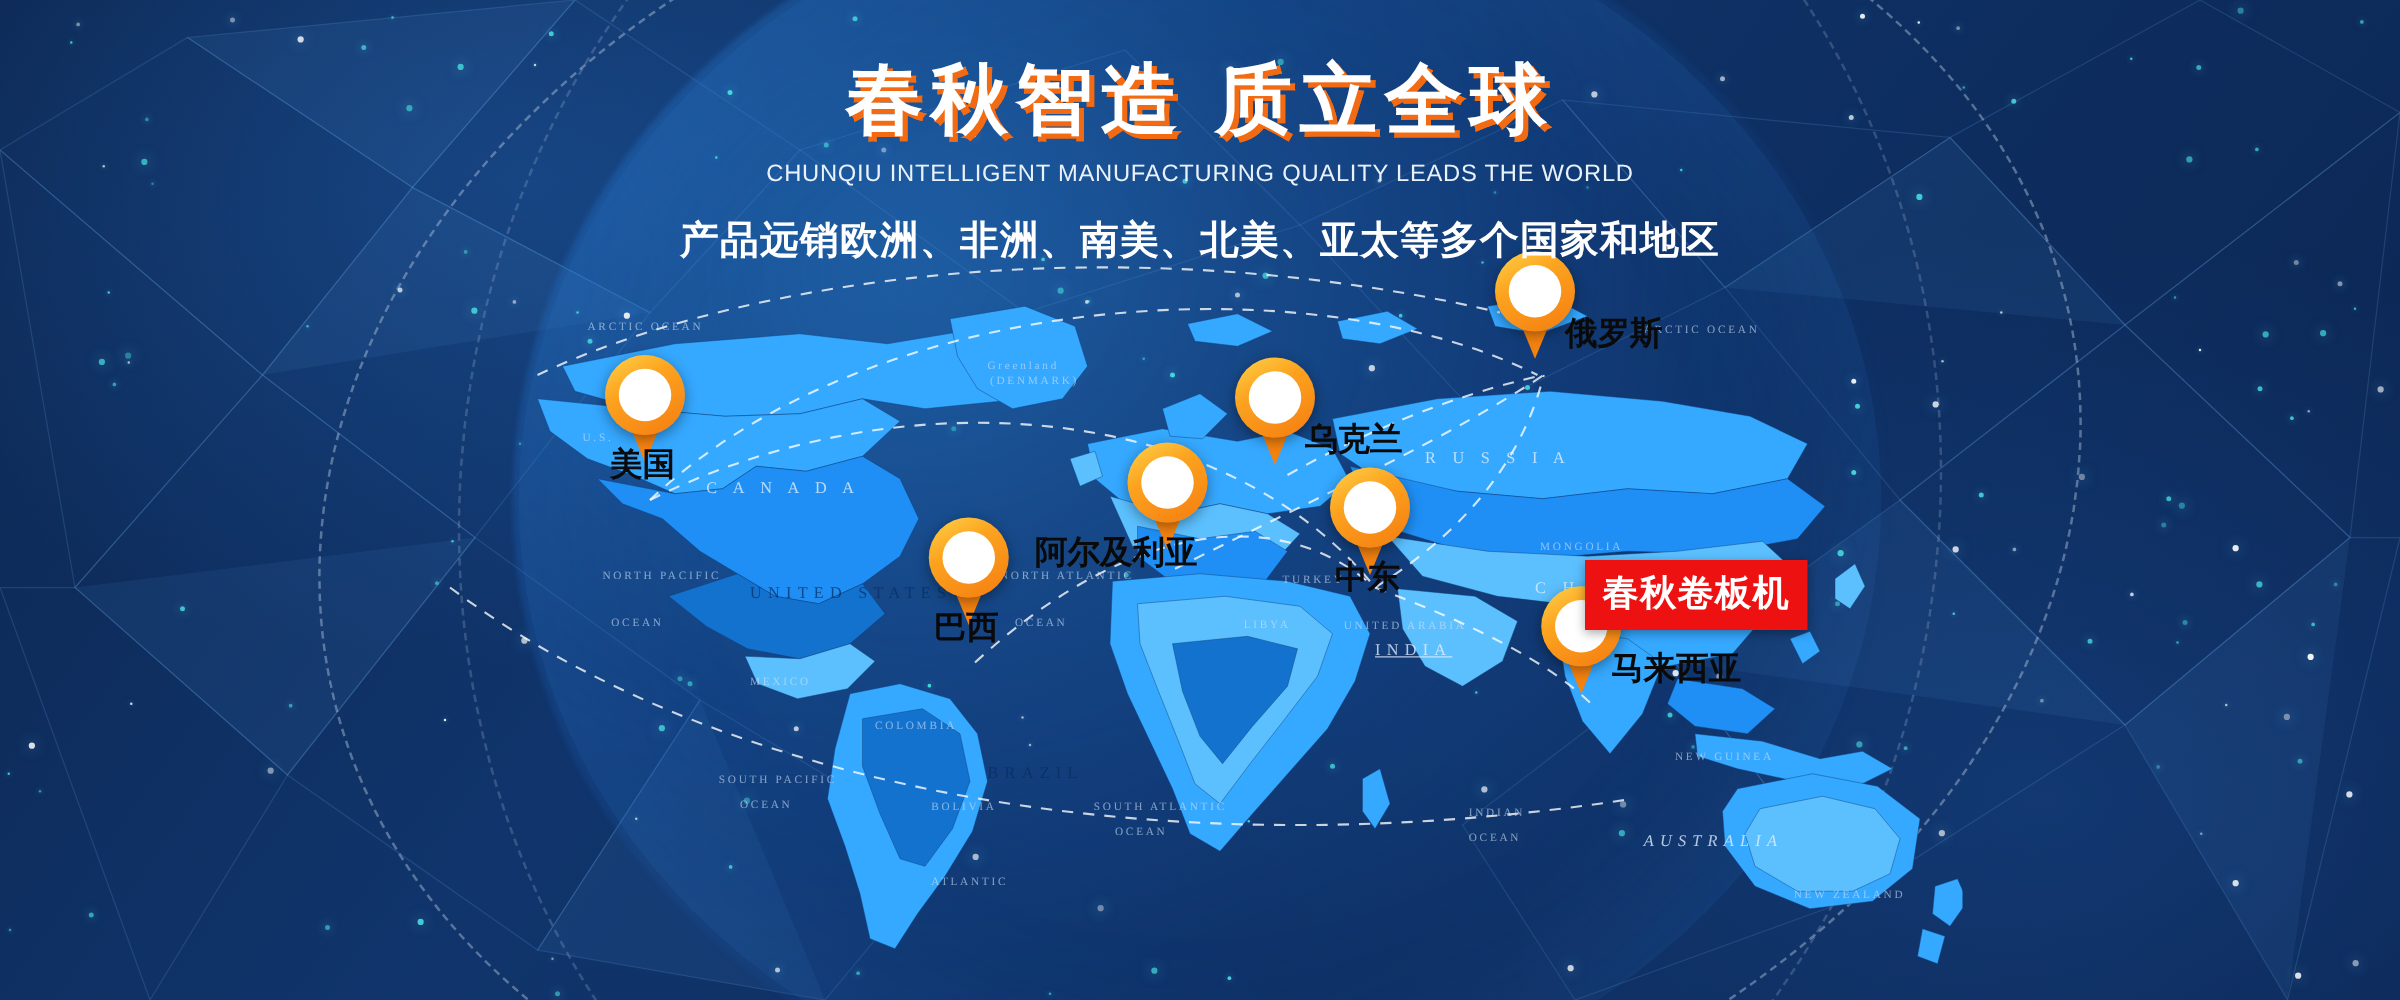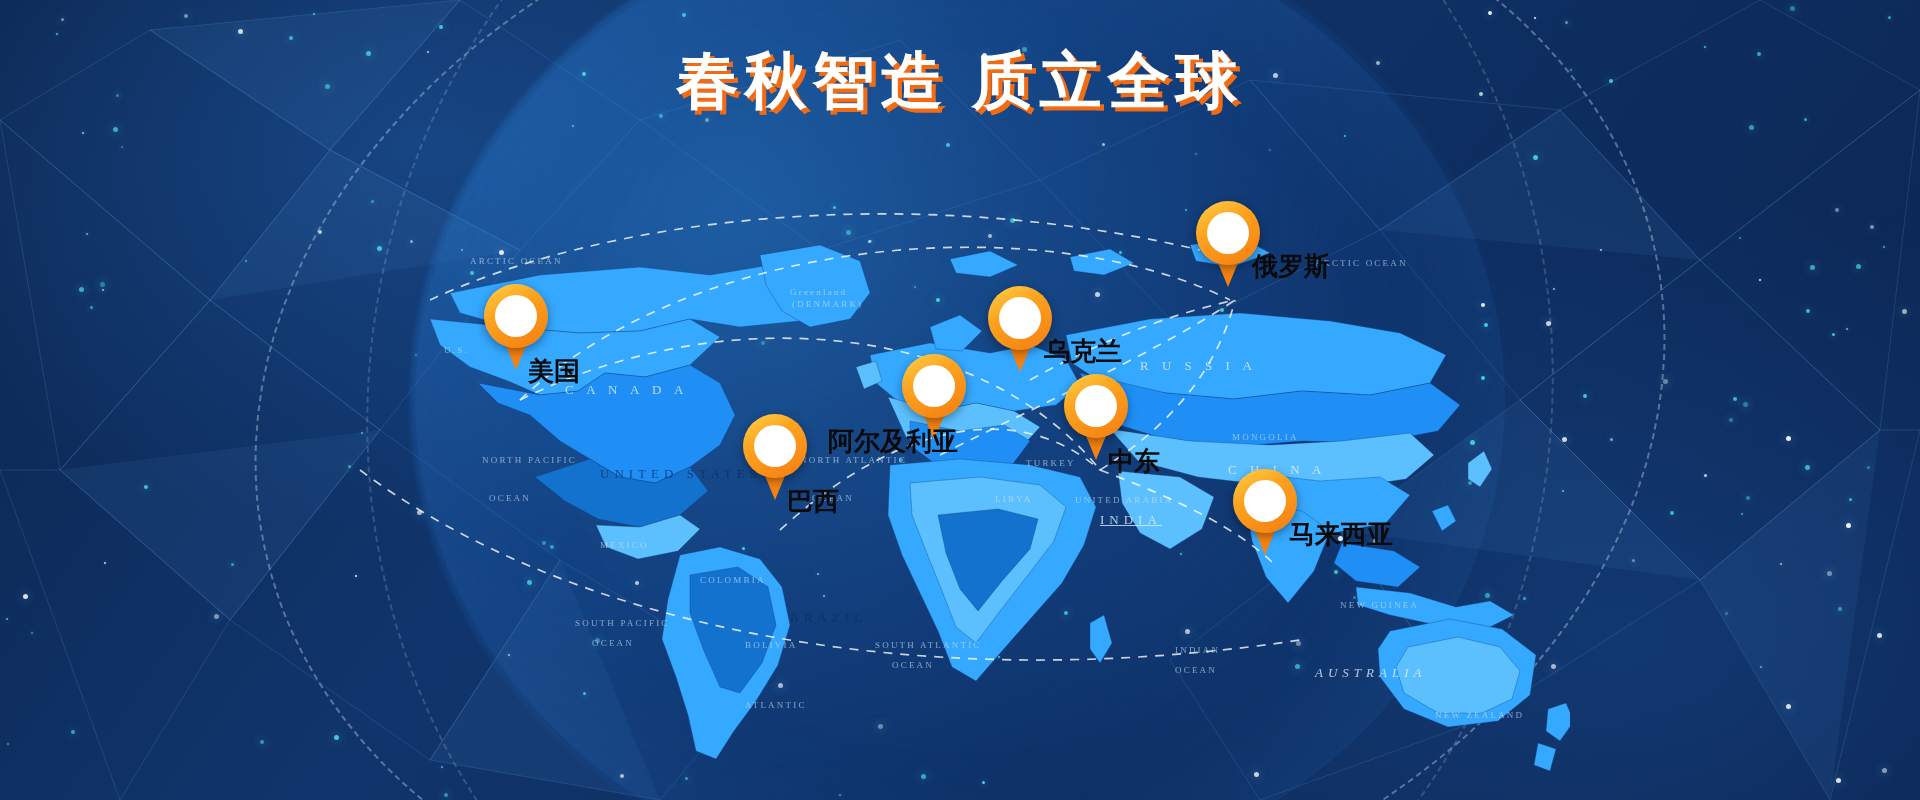--- a/index.html
+++ b/index.html
@@ -69,21 +69,21 @@
   }
   .pin .dot{
     position:absolute;left:11px;top:11px;width:42px;height:42px;border-radius:50%;
     background:#ffffff;
   }
   .mlabel{
     position:absolute;left:56px;top:52px;white-space:nowrap;
     color:#0a0a0a;font-size:26px;font-weight:700;line-height:1;
     font-family:"Liberation Sans","DejaVu Sans",sans-serif;
   }
-  .mlabel.below{left:4px;top:74px;margin-left:40px;}
+  .mlabel.below{left:4px;top:74px;}
   .mlabel.leftish{left:-74px;top:74px;}
 
   
   .headblock{position:absolute;left:0;right:0;top:48px;text-align:center;}
   .h1{
     display:inline-block;
     font-size:62px;font-weight:700;letter-spacing:6px;color:#ffffff;
     font-family:"Liberation Sans","DejaVu Sans",sans-serif;
     text-shadow:4px 4px 0 #f26a12, 4px 4px 0 #f26a12;
     line-height:1.08;
@@ -399,21 +399,21 @@
 
       <path class="lt" d="M700 408 L714 400 L722 428 L710 448 L700 434 Z"></path>
     </svg>
   </div>
 
   <div id="map-labels">
       <div class="maplabel" style="left: 470px; top: 256px;">ARCTIC OCEAN</div>
       <div class="maplabel" style="left: 1315px; top: 258px;">ARCTIC OCEAN</div>
       <div class="maplabel" style="left: 790px; top: 287px;">Greenland</div>
       <div class="maplabel" style="left: 792px; top: 299px;">(DENMARK)</div>
-      <div class="maplabel" style="left: 444px; top: 345px;">U.S.</div>
+      <div class="maplabel" style="left: 466px; top: 345px;">U.S.</div>
       <div class="maplabel big" style="left: 565px; top: 382px;">C A N A D A</div>
       <div class="maplabel big dark" style="left: 600px; top: 466px;">UNITED STATES</div>
       <div class="maplabel" style="left: 600px; top: 540px;">MEXICO</div>
       <div class="maplabel" style="left: 700px; top: 575px;">COLOMBIA</div>
       <div class="maplabel big dark" style="left: 790px; top: 610px;">BRAZIL</div>
       <div class="maplabel" style="left: 745px; top: 640px;">BOLIVIA</div>
       <div class="maplabel" style="left: 745px; top: 700px;">ATLANTIC</div>
       <div class="maplabel" style="left: 482px; top: 455px;">NORTH PACIFIC</div>
       <div class="maplabel" style="left: 489px; top: 493px;">OCEAN</div>
       <div class="maplabel" style="left: 800px; top: 455px;">NORTH ATLANTIC</div>
@@ -500,18 +500,21 @@
       <div class="marker" style="left: 1265px; top: 555px;">
         <div class="pin">
           <div class="tail"></div>
           <div class="head"></div>
           <div class="dot"></div>
         </div>
         <div class="mlabel">马来西亚</div>
       </div>
     </div>
 
+  <div class="badge" style="left:1268px;top:448px;">春秋卷板机</div>
 
   <div class="headblock">
     <div class="h1">春秋智造 质立全球</div>
+    <div class="h2">CHUNQIU INTELLIGENT MANUFACTURING QUALITY LEADS THE WORLD</div>
+    <div class="h3">产品远销欧洲、非洲、南美、北美、亚太等多个国家和地区</div>
   </div>
 
 </div>
 
 </body></html>

